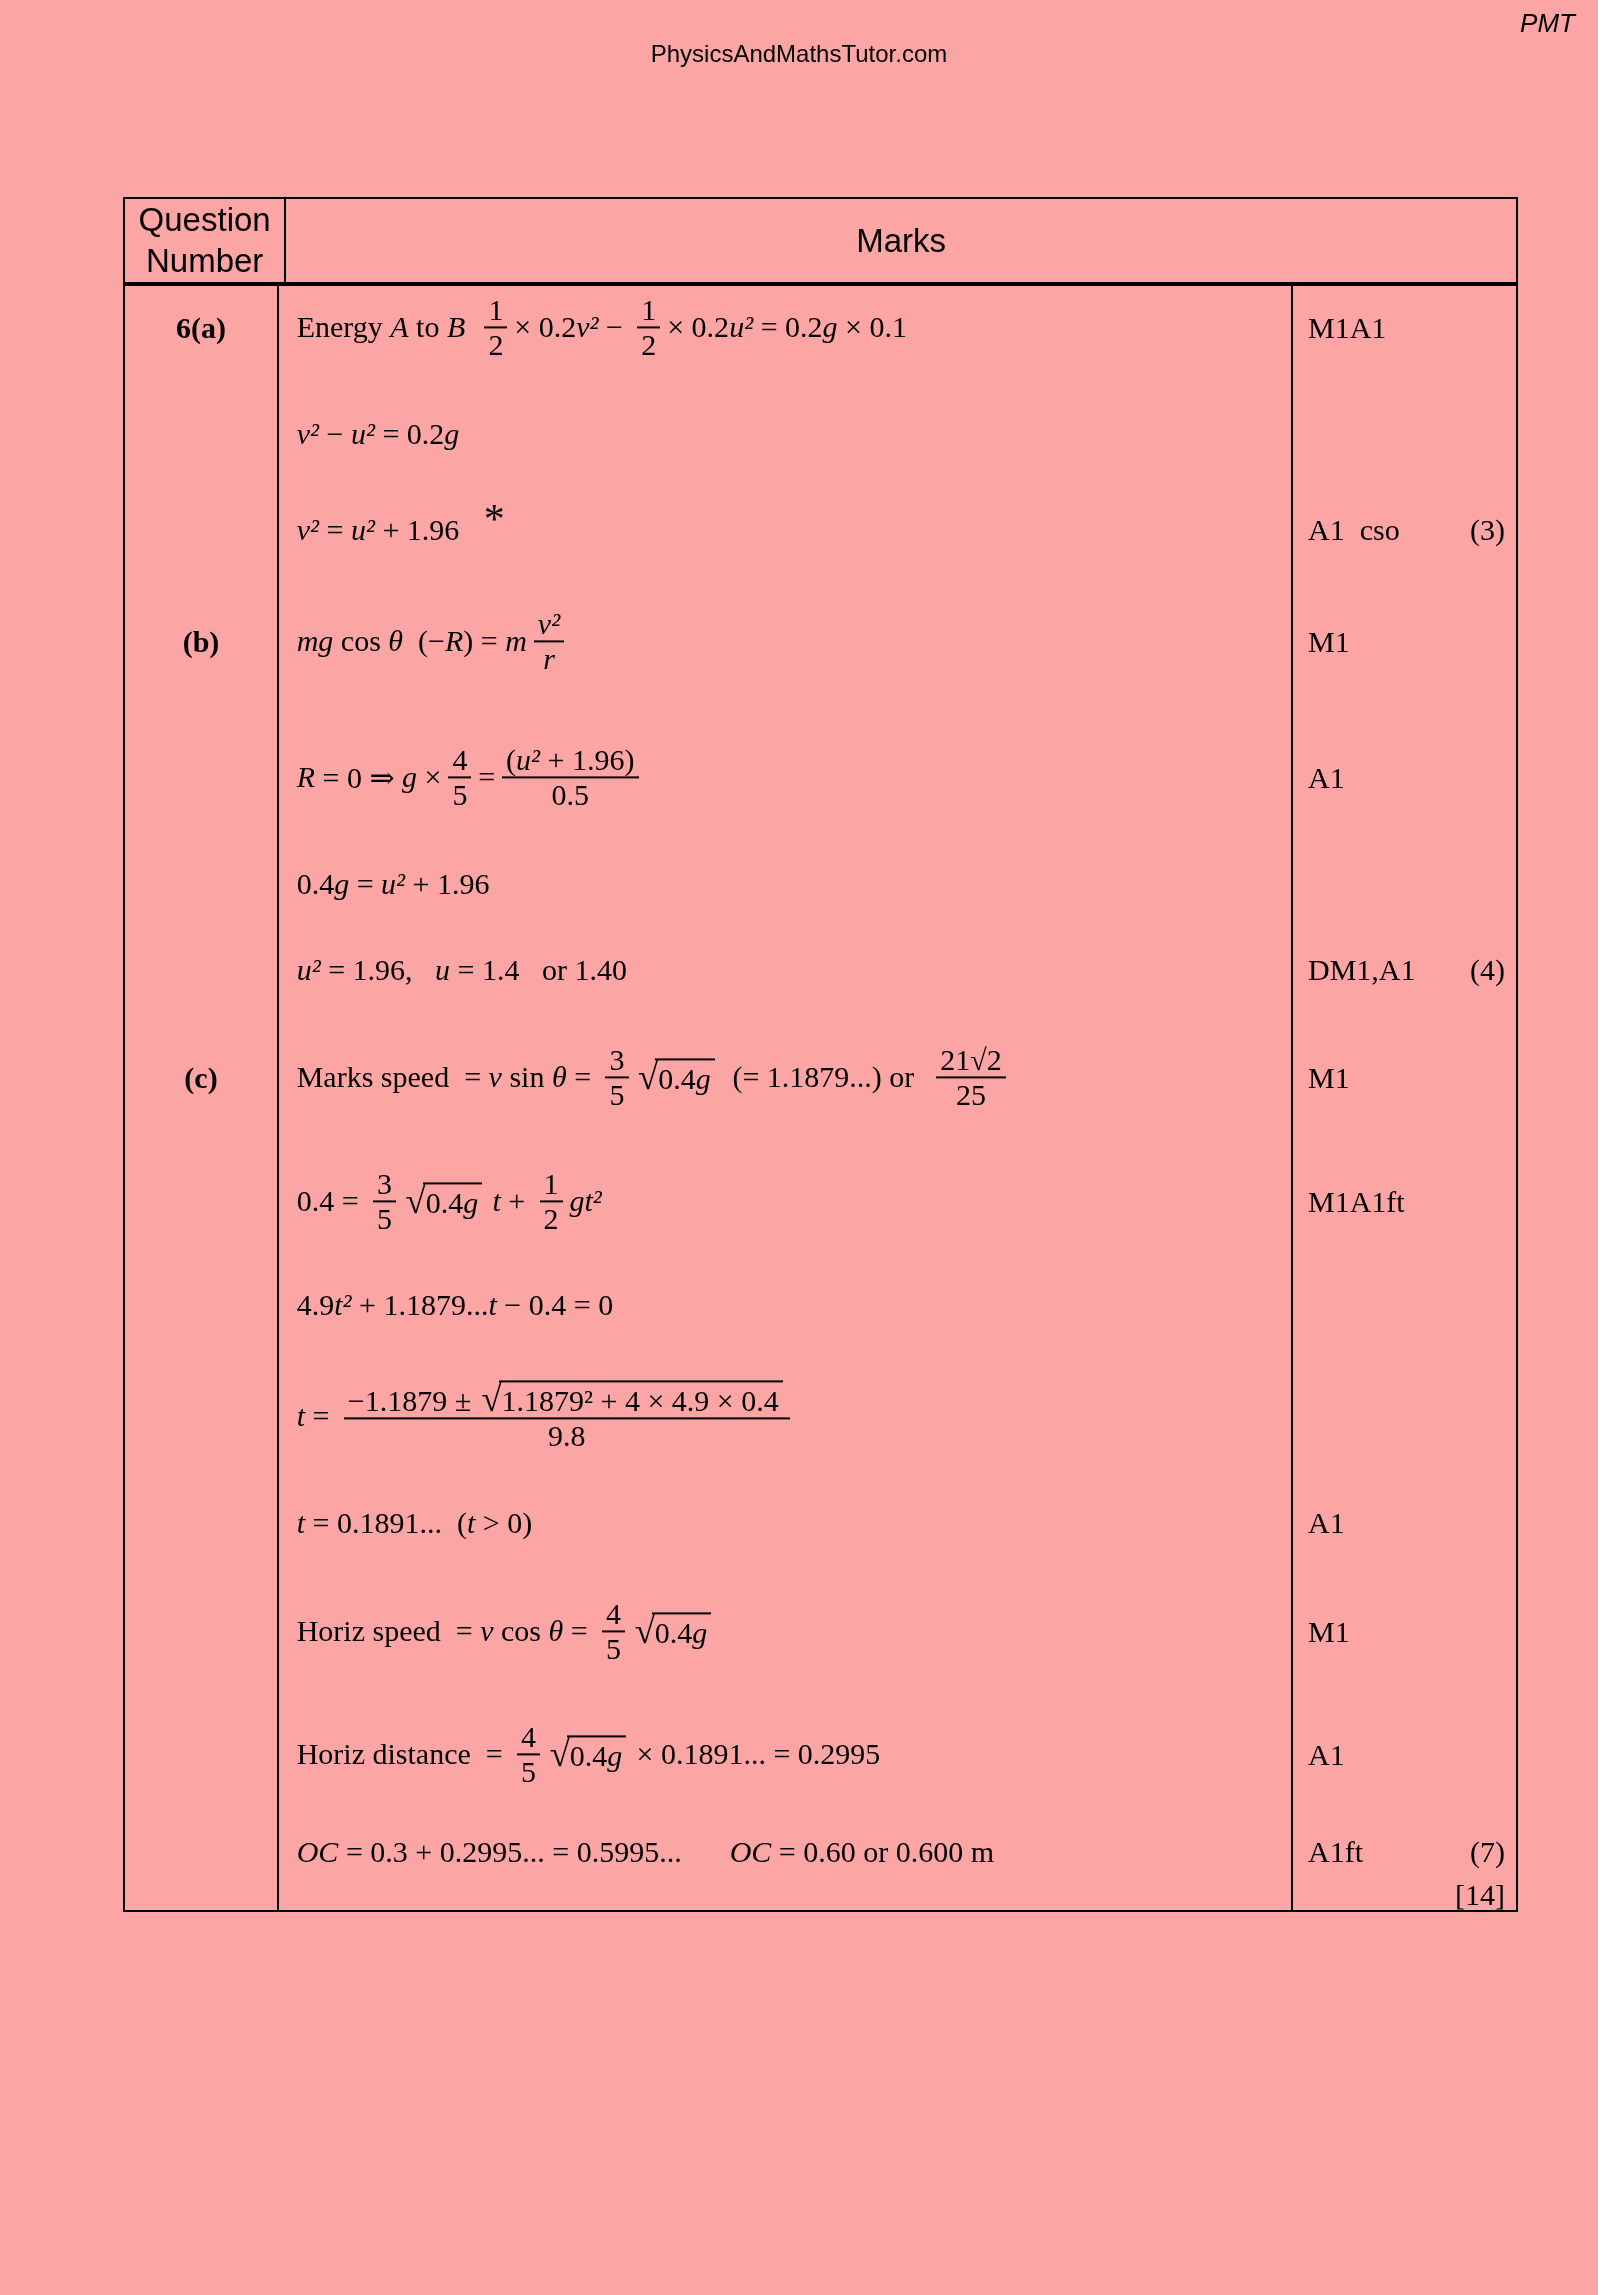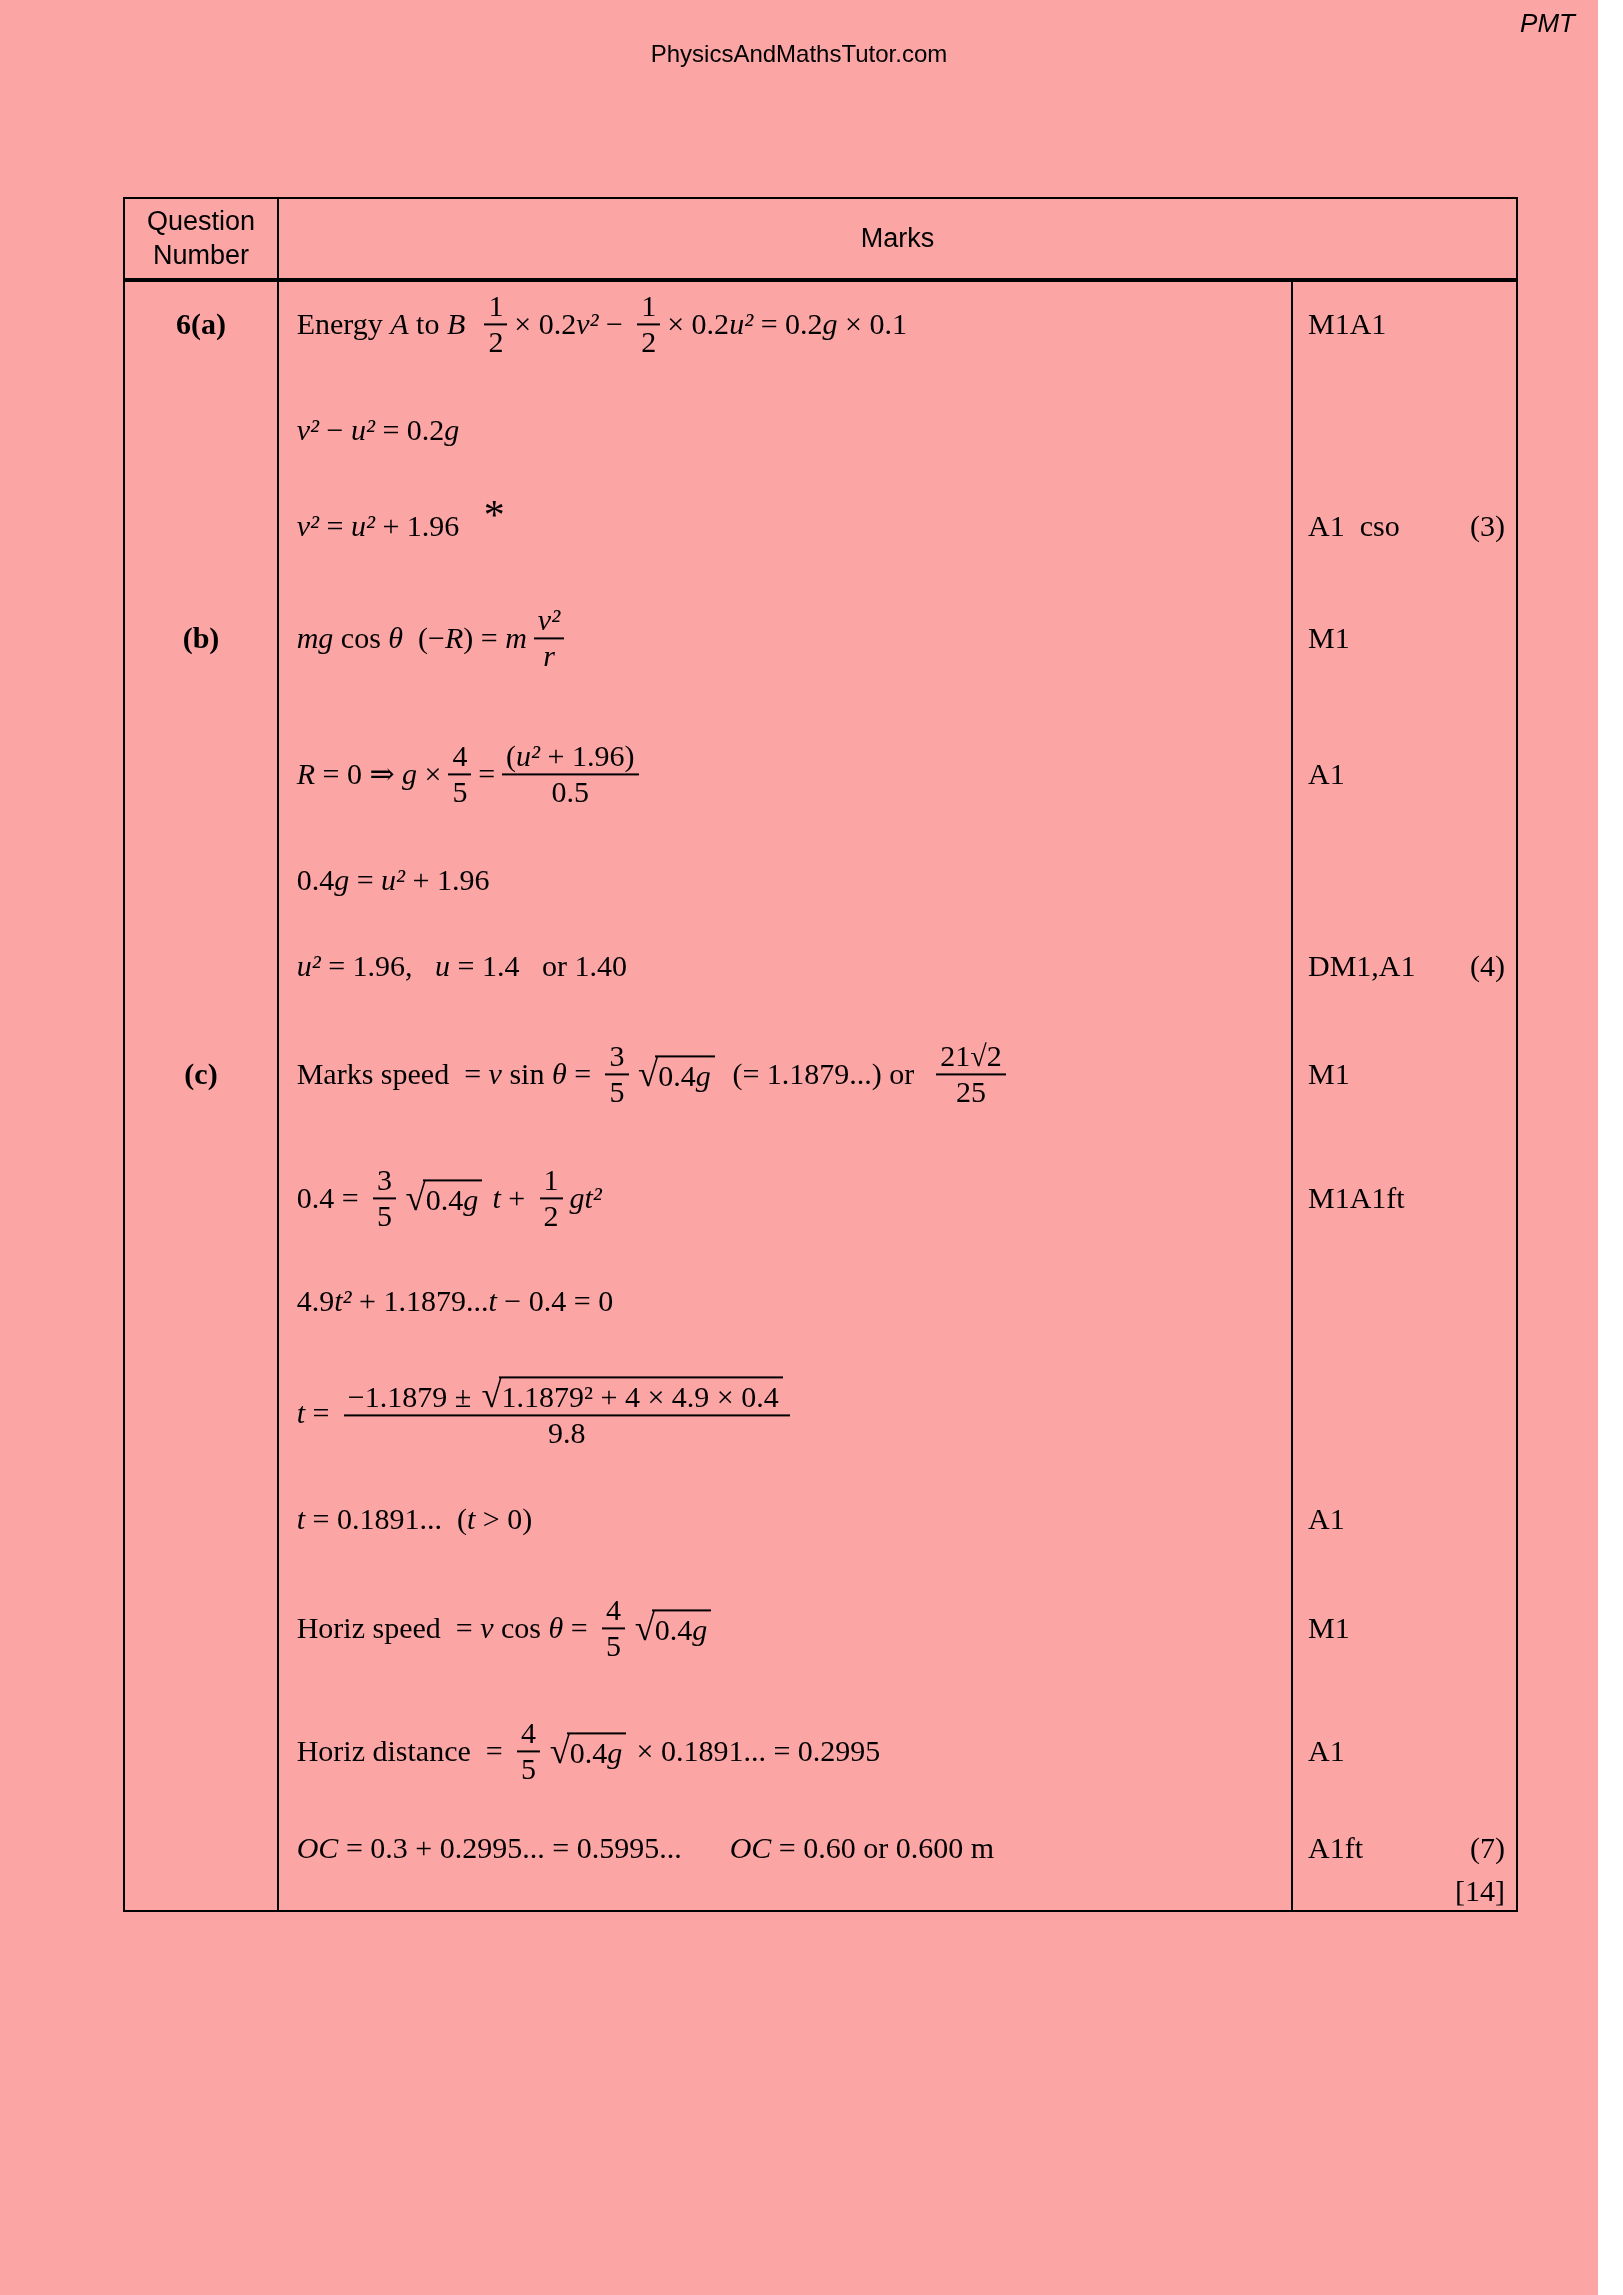--- a/index.html
+++ b/index.html
@@ -37,21 +37,21 @@
     height: 1715px;
     border: 2.7px solid #000;
     display: flex;
     flex-direction: column;
   }
   .thead {
     display: flex;
     flex: 0 0 83px;
     border-bottom: 4.8px solid #000;
     font-family: "Liberation Sans", sans-serif;
-    font-size: 27px;
+    font-size: 33px;
   }
   .tbody { display: flex; flex: 1 1 auto; }
   .qcol { flex: 0 0 154px; border-right: 2px solid #000; }
   .scol { flex: 0 0 1014px; border-right: 2px solid #000; }
   .mcol { flex: 1 1 auto; }
   .hcell {
     display: flex;
     align-items: center;
     justify-content: center;
     text-align: center;

